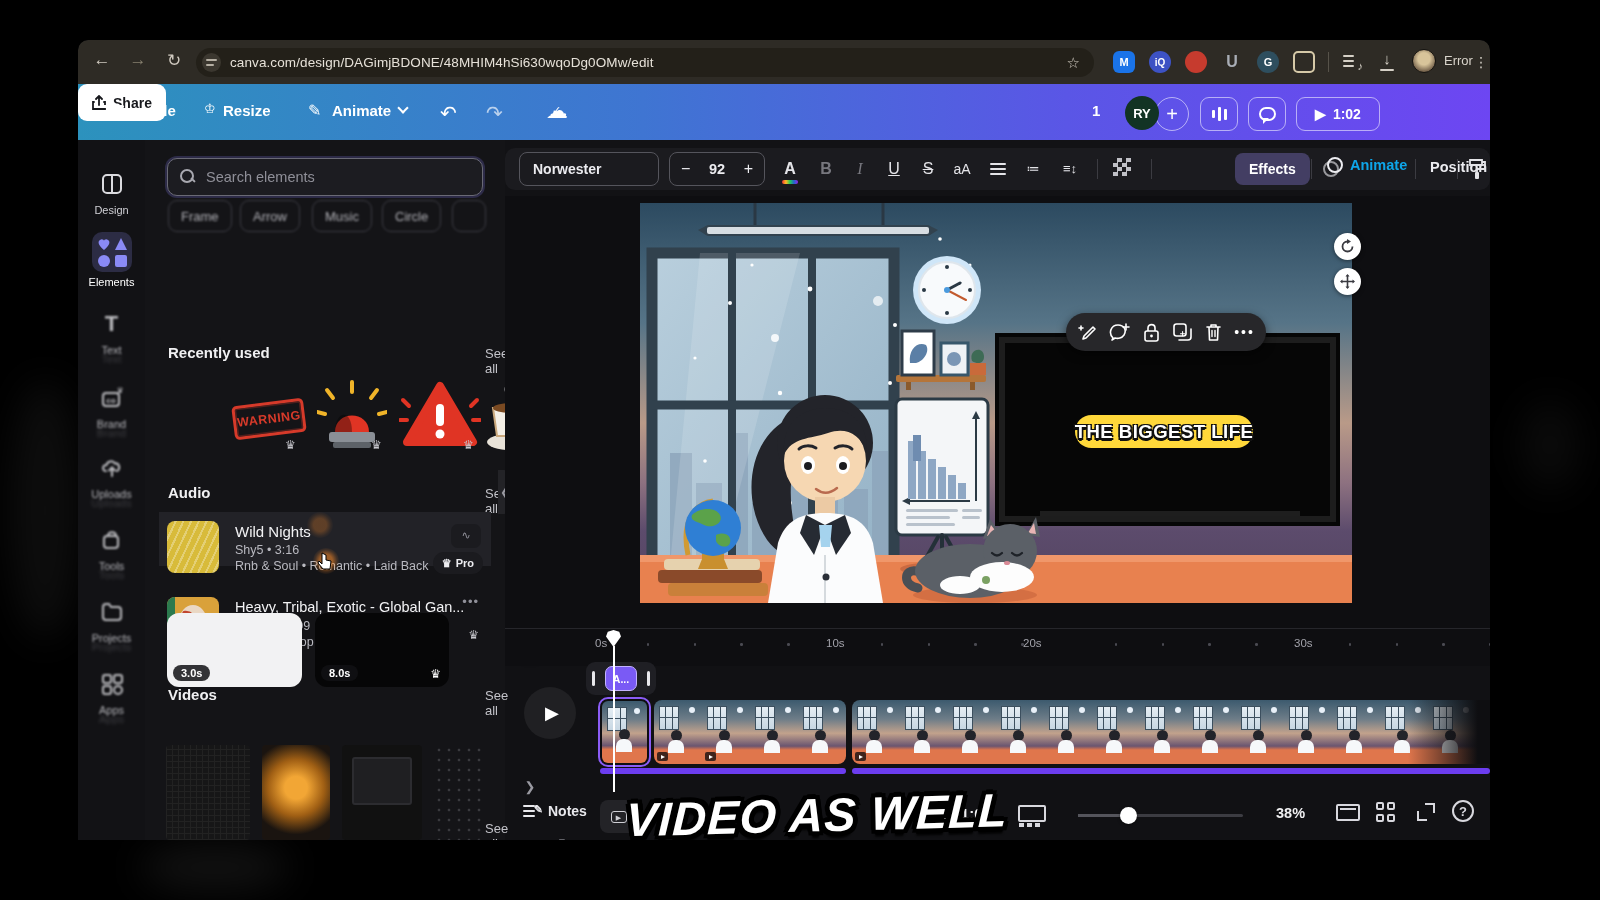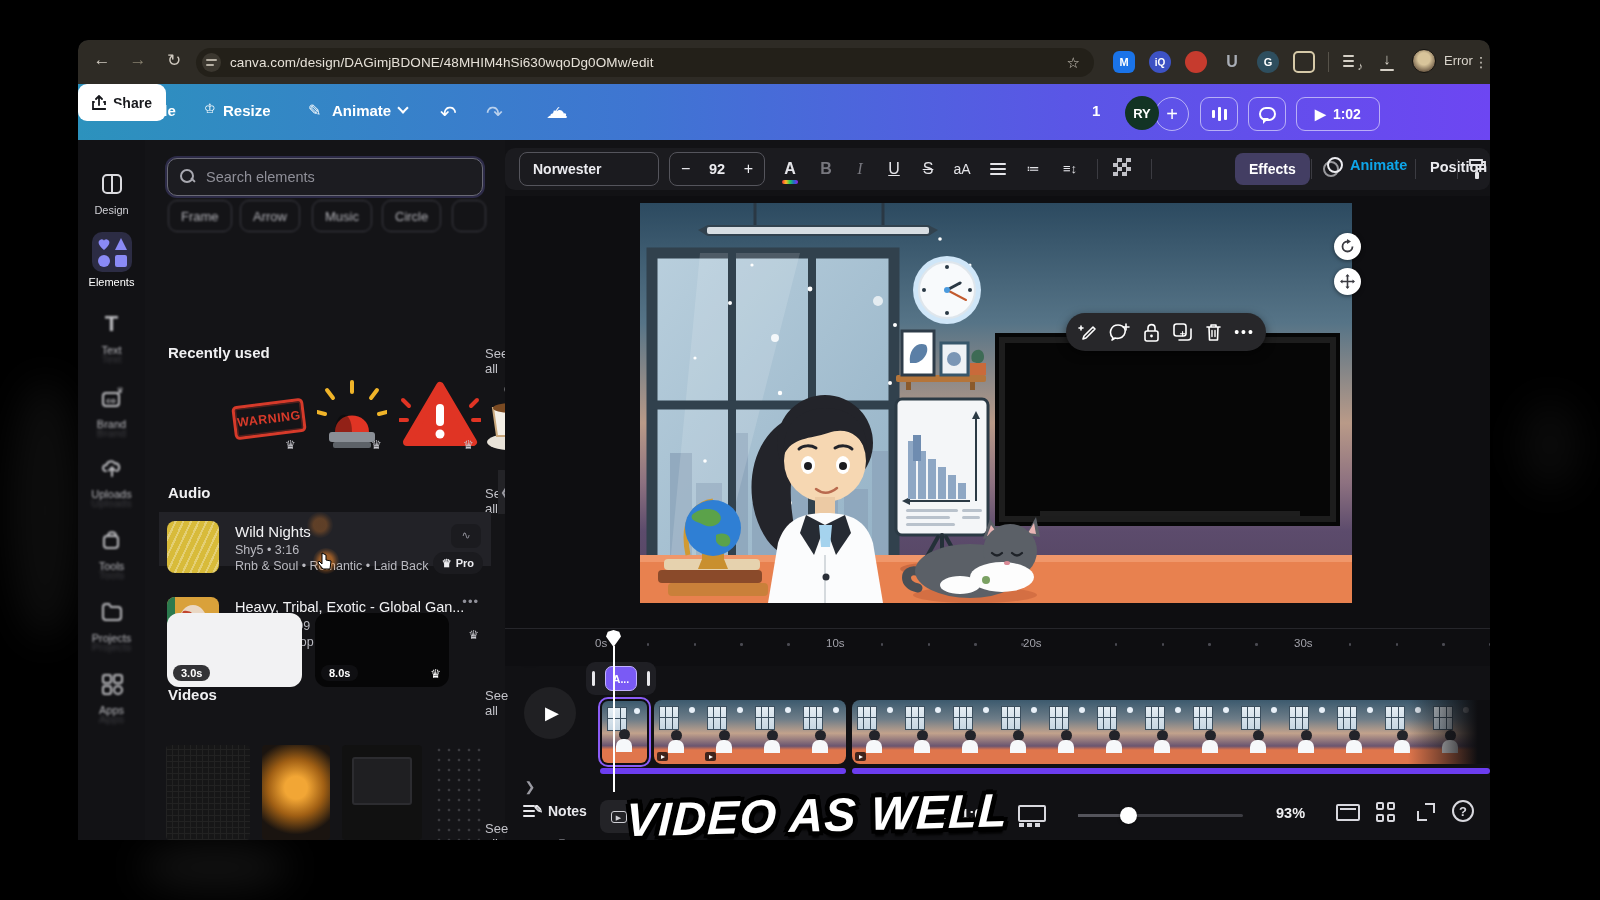--- a/index.html
+++ b/index.html
@@ -778,20 +778,23 @@
   <div class="float-rnd" style="left:1256px;top:228px">
     <svg width="15" height="15" viewBox="0 0 15 15">
         <path d="M7.5 1 L7.5 14 M1 7.5 L14 7.5" stroke="#3a3a40" stroke-width="1.6"></path>
         <polygon points="7.5,0 5.5,2.5 9.5,2.5" fill="#3a3a40"></polygon>
         <polygon points="7.5,15 5.5,12.5 9.5,12.5" fill="#3a3a40"></polygon>
         <polygon points="0,7.5 2.5,5.5 2.5,9.5" fill="#3a3a40"></polygon>
         <polygon points="15,7.5 12.5,5.5 12.5,9.5" fill="#3a3a40"></polygon>
       </svg>
   </div>
 
+  <div id="tvpill">
+      <span>THE BIGGEST LIFE</span>
+    </div>
 
   <div id="tl-sep"></div>
   <div class="tick-lbl" style="left:517px">0s</div>
   <div class="tick-lbl" style="left:748px">10s</div>
   <div class="tick-lbl" style="left:945px">20s</div>
   <div class="tick-lbl" style="left:1216px">30s</div>
   <div id="ruler-dots"></div>
 
   <div id="trimgrp">
     <div class="trim-h"></div>
@@ -919,21 +922,21 @@
   <div id="pageflip">
       <i>▶</i>
     </div>
   <div id="caption">VIDEO AS WELL</div>
   <div id="timedisp">0 / 1:02</div>
   <div id="tlview"></div>
   <div id="zslider">
       <div class="fill"></div>
       <div class="knob"></div>
     </div>
-  <div id="zoompct">93%</div>
+  <div id="zoompct">38%</div>
   <div id="fitbtn"></div>
   <div id="gridbtn">
       <i></i>
       <i></i>
       <i></i>
       <i></i>
     </div>
   <div id="fsbtn"></div>
   <div id="helpbtn">?</div>
 

